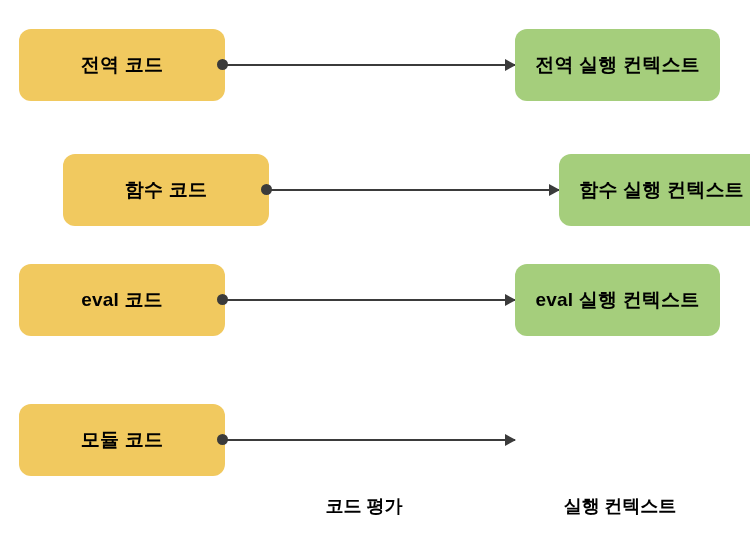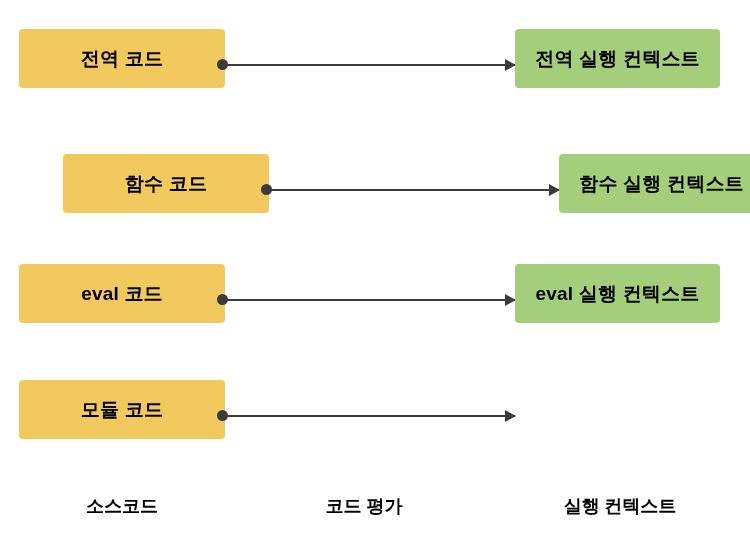--- a/index.html
+++ b/index.html
@@ -17,26 +17,26 @@
     height: 548px;
     background: var(--background);
     font-family: "Liberation Sans", "DejaVu Sans", sans-serif;
     color: var(--text);
     overflow: hidden;
   }
   .row { position: absolute; left: 0; width: 750px; height: 72px; }
   .row:nth-of-type(1) { top: 29px; }
   .row:nth-of-type(2) { top: 154px; margin-left: 44px; }
   .row:nth-of-type(3) { top: 264px; }
-  .row:nth-of-type(4) { top: 380px; }
+  .row:nth-of-type(4) { top: 404px; }
   .box {
     position: absolute;
     top: 0;
-    height: 59px;
-    border-radius: 4px;
+    height: 72px;
+    border-radius: 12px;
     display: flex;
     align-items: center;
     justify-content: center;
     font-size: 19px;
     font-weight: 700;
     letter-spacing: 0.2px;
     color: var(--text);
   }
   .src-box { left: 19px;  width: 206px; background: var(--source-box); }
   .ctx-box { left: 515px; width: 205px; background: var(--context-box); }
@@ -127,17 +127,16 @@
   <div class="row">
     <div class="box src-box">
       <span>모듈 코드</span>
     </div>
     <div class="arrow">
       <span class="arrow-dot"></span>
       <span class="arrow-head"></span>
     </div>
   </div>
 
-  <div class="footer-label footer-source">소스코드</div>
   <div class="footer-label footer-eval">코드 평가</div>
   <div class="footer-label footer-context">실행 컨텍스트</div>
 
 </div>
 
 </body></html>

